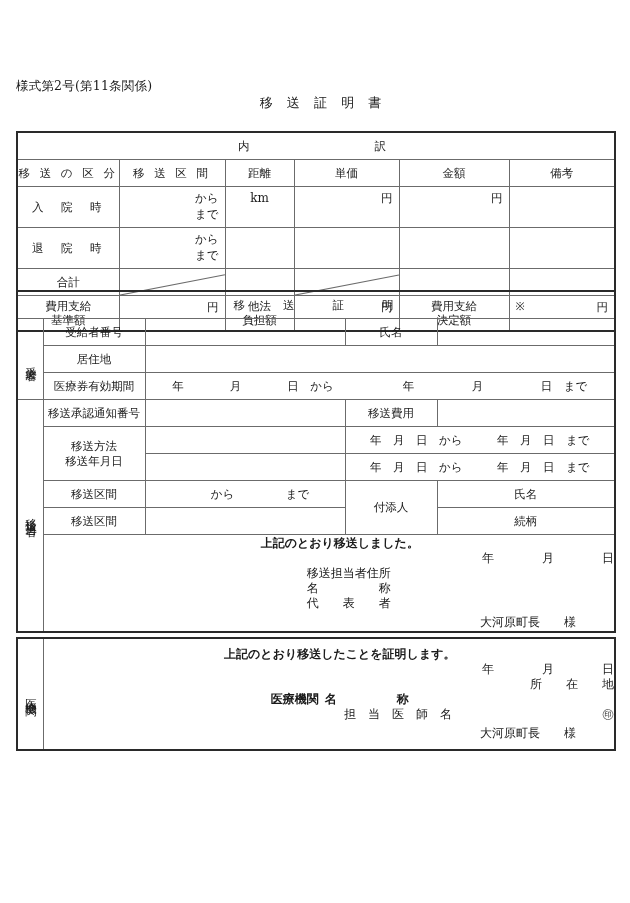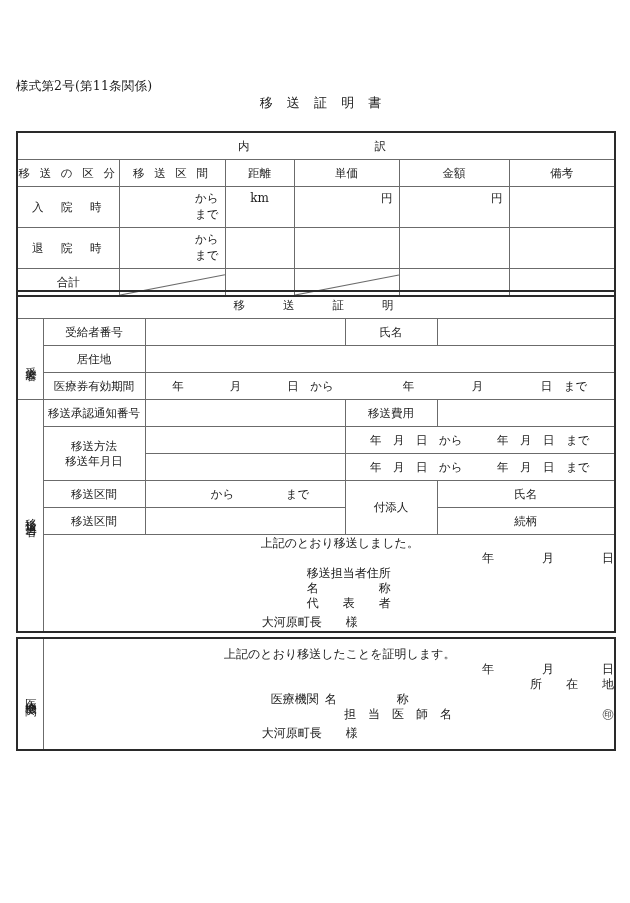--- a/index.html
+++ b/index.html
@@ -129,24 +129,24 @@
   .decl {
     text-align: left;
     padding: 7px 8px 8px 8px;
     line-height: 1.62;
     font-size: 12px;
     height: auto;
   }
   .decl .ln { display: block; white-space: pre; }
   .decl .indent1 { padding-left: 58px; text-align: right; }
   .decl .indent2 { padding-left: 40px; }
-  .decl .indent3 { padding-left: 22px; }
+  .decl .indent3 { padding-left: 22px; font-weight: bold; }
   .decl .to-line {
     display: block;
-    text-align: center;
+    text-align: right;
     padding-right: 38px;
     margin-top: 4px;
   }
   .seal {
     display: inline-block;
     margin-left: 150px;
     font-size: 12px;
   }
 </style>
 </head>
@@ -215,20 +215,44 @@
 
       <tr>
         <td>合計</td>
         <td class="diag"></td>
         <td></td>
         <td class="diag"></td>
         <td></td>
         <td></td>
       </tr>
 
+      <tr>
+        <td class="two-line" style="height:34px;">
+          <span>費用支給</span><br>
+          <span>基準額</span>
+        </td>
+        <td>
+          <span class="unit-tr">円</span>
+        </td>
+        <td class="two-line">
+          <span>他法</span><br>
+          <span>負担額</span>
+        </td>
+        <td>
+          <span class="unit-tr">円</span>
+        </td>
+        <td class="two-line">
+          <span>費用支給</span><br>
+          <span>決定額</span>
+        </td>
+        <td>
+          <span class="mark-tl">※</span>
+          <span class="unit-tr">円</span>
+        </td>
+      </tr>
     </tbody>
   </table>
 
   <table class="tbl outer" style="top:290px;">
     <colgroup>
       <col style="width:26px">
       <col style="width:102px">
       <col style="width:200px">
       <col style="width:92px">
       <col style="width:178px">

